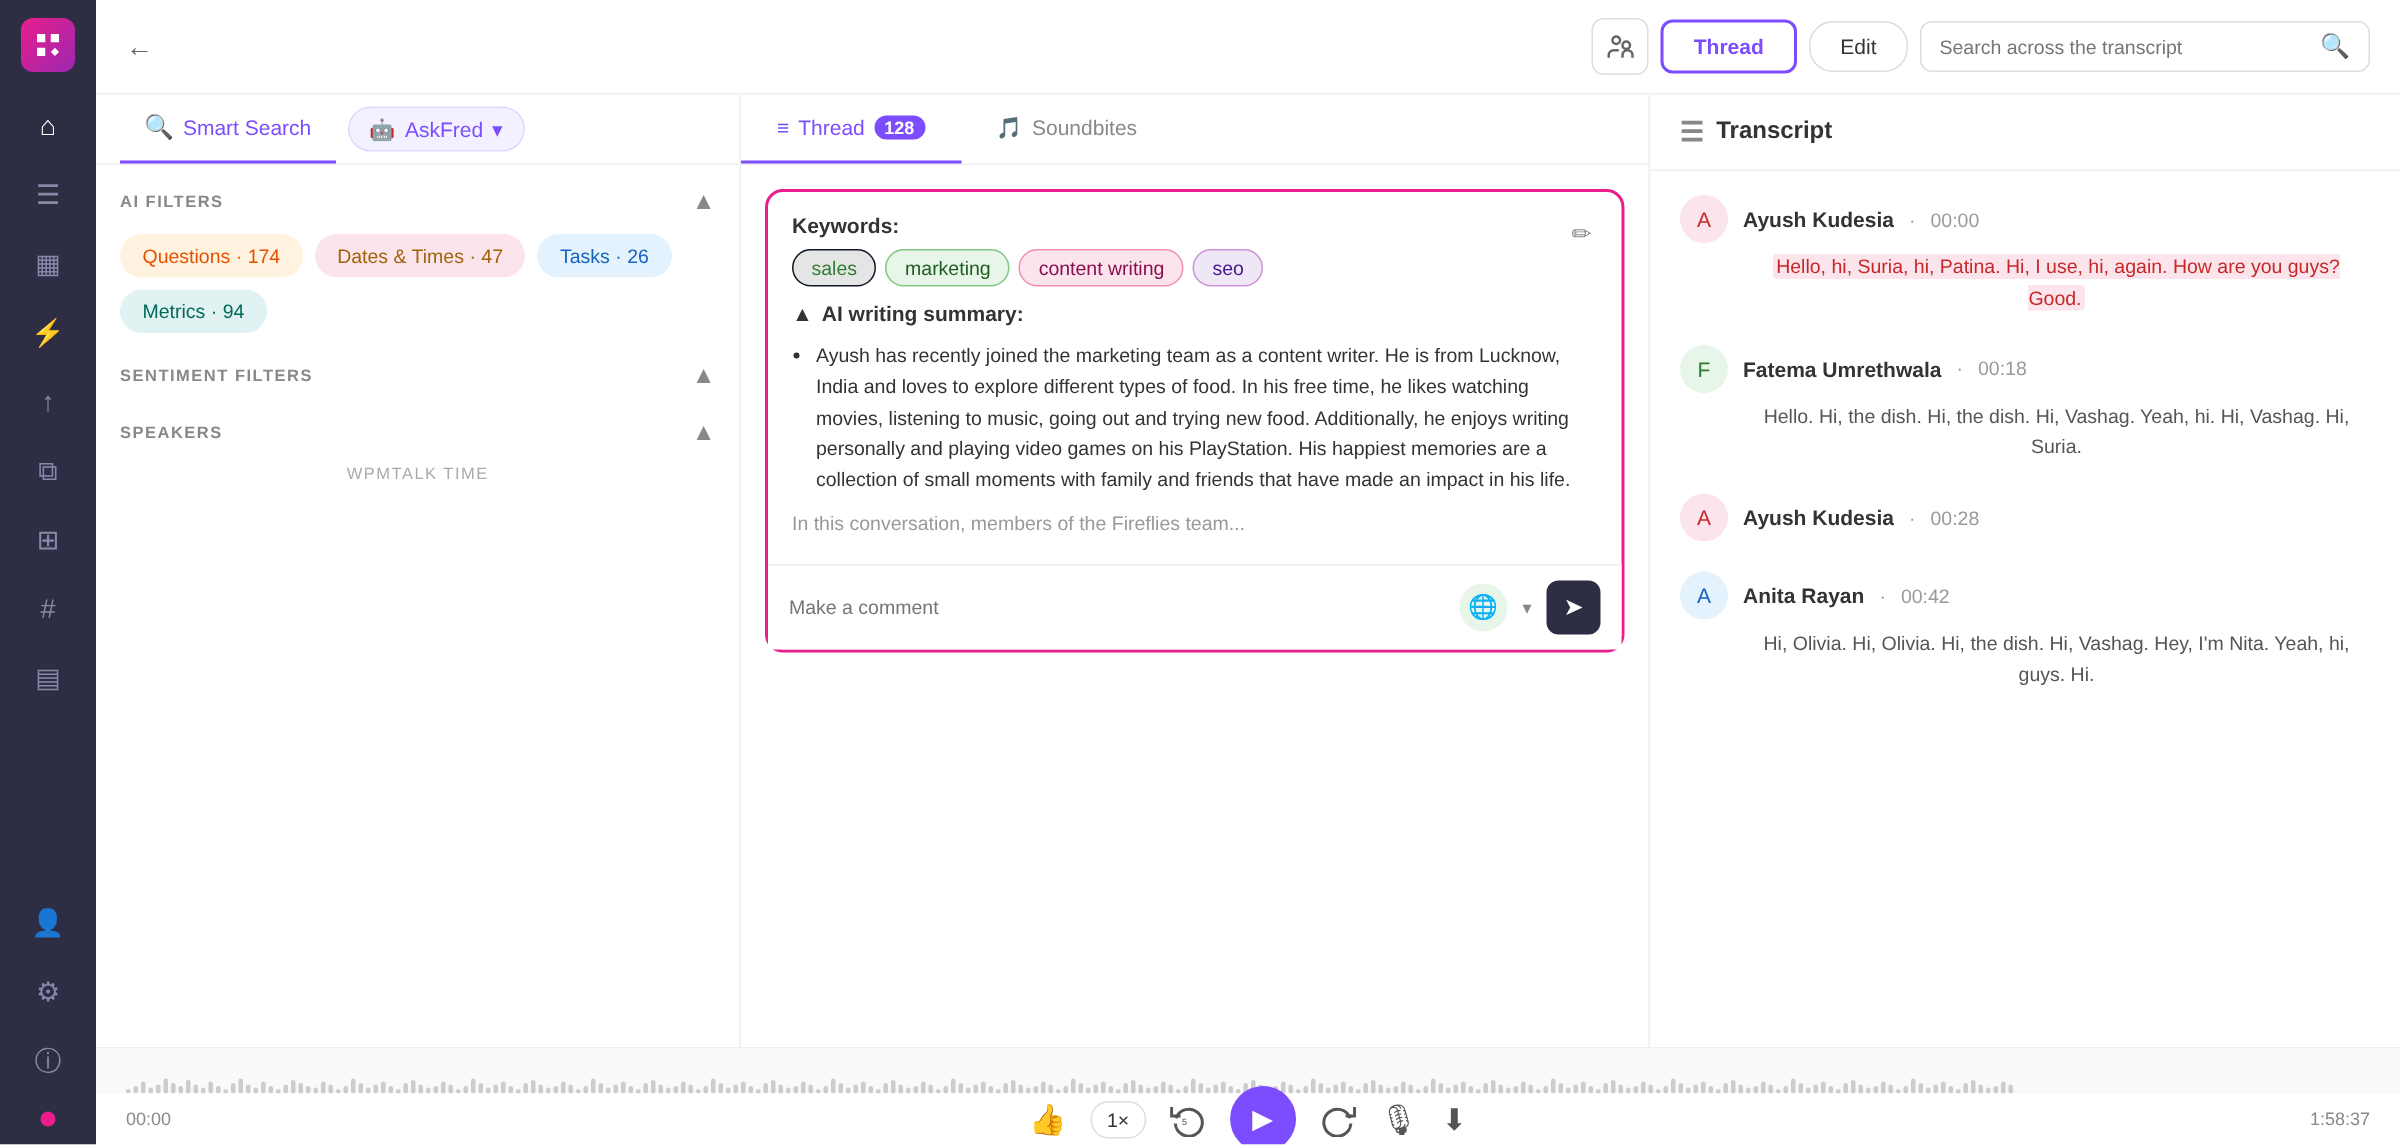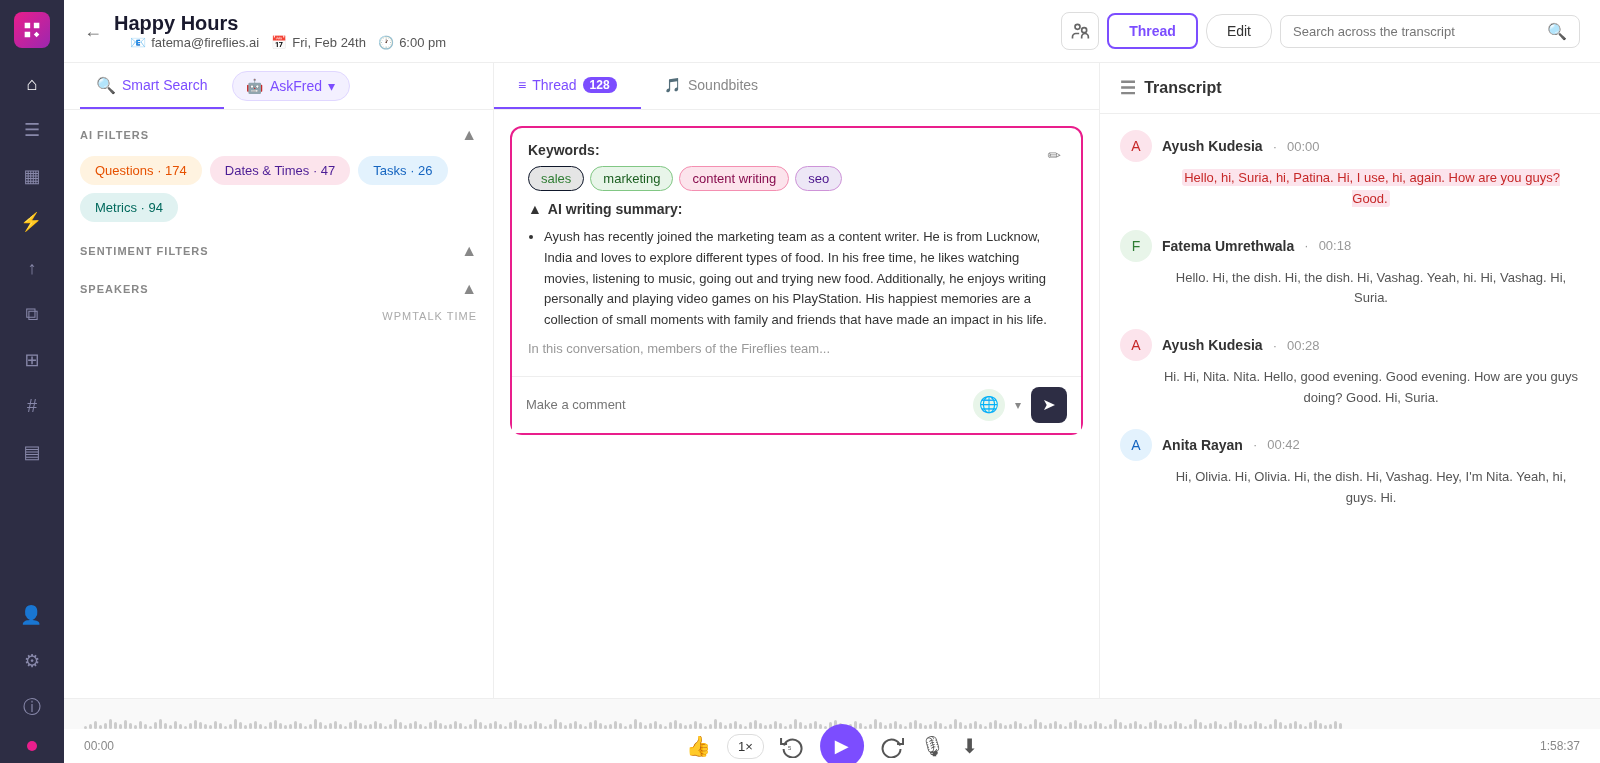--- a/index.html
+++ b/index.html
@@ -72,21 +72,21 @@
     
     .filters-section { padding: 16px; overflow-y: auto; flex: 1; }
     .filter-group { margin-bottom: 20px; }
     .filter-group-header { display: flex; justify-content: space-between; align-items: center; margin-bottom: 12px; }
     .filter-group-title { font-size: 11px; font-weight: 700; color: #888; letter-spacing: 1px; text-transform: uppercase; }
     .filter-tags { display: flex; flex-wrap: wrap; gap: 8px; }
     .filter-tag {
       padding: 6px 14px; border-radius: 20px; font-size: 13px; font-weight: 500; cursor: pointer; border: 1px solid transparent;
     }
     .tag-orange { background: #fff3e0; color: #e65100; }
-    .tag-pink { background: #fce4ec; color: #4c1d95; }
+    .tag-pink { background: #fce4ec; color: #a16207; }
     .tag-blue { background: #e3f2fd; color: #1565c0; }
     .tag-teal { background: #e0f2f1; color: #00695c; }
     .tag-green { background: #e8f5e9; color: #2e7d32; }
     .tag-purple { background: #f3e5f5; color: #6a1b9a; }
     .tag-red { background: #ffebee; color: #c62828; }
 
     
     .middle-panel { flex: 1; display: flex; flex-direction: column; overflow: hidden; background: white; border-right: 1px solid #eee; }
     .middle-tabs { display: flex; border-bottom: 1px solid #eee; }
     .mid-tab {
@@ -138,21 +138,21 @@
     .av-pink { background: #fce4ec; color: #c62828; }
     .av-green { background: #e8f5e9; color: #2e7d32; }
     .av-blue { background: #e3f2fd; color: #1565c0; }
     .speaker-name { font-size: 14px; font-weight: 600; color: #333; }
     .speaker-time { font-size: 13px; color: #999; }
     .transcript-text { font-size: 13px; line-height: 1.6; color: #555; padding-left: 42px; text-align: center; }
     .highlighted-text { background: #fce4ec; color: #c62828; border-radius: 3px; padding: 1px 2px; }
     .ctrl-btn { background: none; border: none; cursor: pointer; color: #555; font-size: 20px; display: flex; align-items: center; justify-content: center; }
     .play-btn { width: 44px; height: 44px; background: #7c4dff; border-radius: 50%; color: white; font-size: 18px; border: none; cursor: pointer; display: flex; align-items: center; justify-content: center; }
     .speed-badge { background: white; border: 1px solid #ddd; border-radius: 12px; padding: 4px 10px; font-size: 13px; color: #333; font-weight: 500; cursor: pointer; }
-    .speakers-header { display: flex; justify-content: flex-end; font-size: 11px; color: #aaa; text-transform: uppercase; letter-spacing: 1px; margin-bottom: 6px; }
+    .speakers-header { display: flex; justify-content: center; font-size: 11px; color: #aaa; text-transform: uppercase; letter-spacing: 1px; margin-bottom: 6px; }
   </style>
 </head>
 <body>
 
 <div class="sidebar">
   <div class="sidebar-logo">
     <svg viewBox="0 0 24 24">
         <path d="M4 4h6v6H4zm10 0h6v6h-6zM4 14h6v6H4zm10 3l3-3 3 3-3 3z"></path>
       </svg>
   </div>
@@ -169,37 +169,20 @@
   <div class="sidebar-icon">👤</div>
   <div class="sidebar-icon">⚙</div>
   <div class="sidebar-icon">ⓘ</div>
   <div class="sidebar-dot"></div>
 </div>
 
 <div class="main">
 
   <div class="topbar">
     <button class="back-btn">←</button>
-    <div style="display:flex; flex-direction:column;">
-      <span class="meeting-title">Happy Hours</span>
-      <div class="meeting-meta">
-        <span class="meta-item">
-          <span>📧</span>
-          <span>fatema@fireflies.ai</span>
-        </span>
-        <span class="meta-item">
-          <span>📅</span>
-          <span>Fri, Feb 24th</span>
-        </span>
-        <span class="meta-item">
-          <span>🕐</span>
-          <span>6:00 pm</span>
-        </span>
-      </div>
-    </div>
     <div class="topbar-actions">
       <div class="icon-btn" title="Attendees">
         <svg width="20" height="20" viewBox="0 0 24 24" fill="none" stroke="#666" stroke-width="2">
             <circle cx="9" cy="7" r="3"></circle>
             <path d="M3 21v-2a4 4 0 0 1 4-4h4"></path>
             <circle cx="17" cy="11" r="3"></circle>
             <path d="M14 21v-2a4 4 0 0 1 4-4h0a4 4 0 0 1 4 4v2"></path>
           </svg>
       </div>
       <button class="share-btn">Thread</button>
@@ -341,21 +324,20 @@
           <div class="transcript-text">Hello. Hi, the dish. Hi, the dish. Hi, Vashag. Yeah, hi. Hi, Vashag. Hi, Suria.</div>
         </div>
 
         <div class="transcript-entry">
           <div class="transcript-speaker">
             <div class="speaker-avatar av-pink">A</div>
             <span class="speaker-name">Ayush Kudesia</span>
             <span style="color:#999; font-size:13px;">·</span>
             <span class="speaker-time">00:28</span>
           </div>
-          <div class="transcript-text">Hi. Hi, Nita. Nita. Hello, good evening. Good evening. How are you guys doing? Good. Hi, Suria.</div>
         </div>
 
         <div class="transcript-entry">
           <div class="transcript-speaker">
             <div class="speaker-avatar av-blue">A</div>
             <span class="speaker-name">Anita Rayan</span>
             <span style="color:#999; font-size:13px;">·</span>
             <span class="speaker-time">00:42</span>
           </div>
           <div class="transcript-text">Hi, Olivia. Hi, Olivia. Hi, the dish. Hi, Vashag. Hey, I'm Nita. Yeah, hi, guys. Hi.</div>

